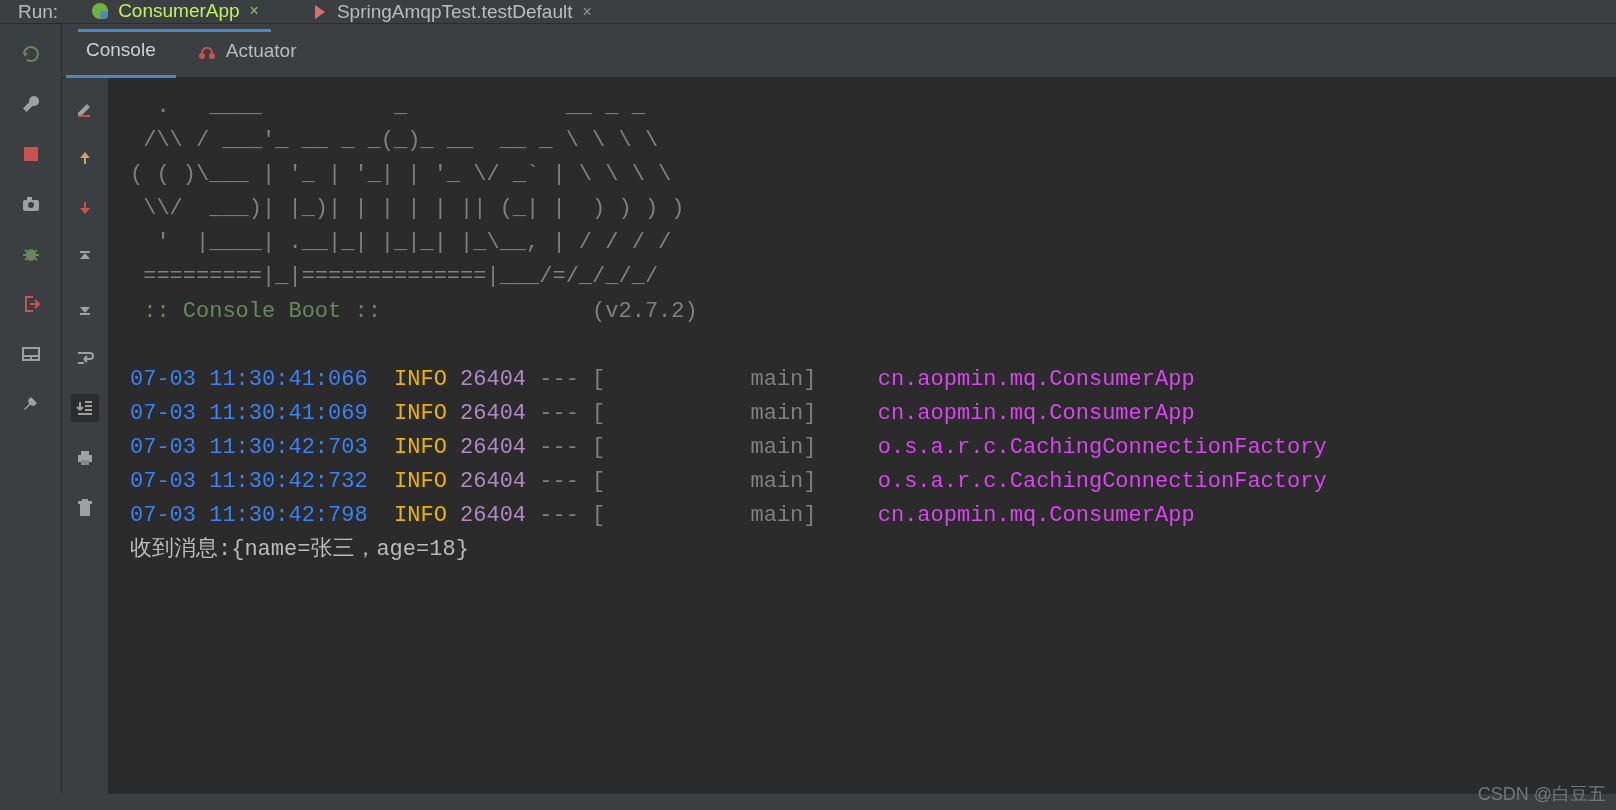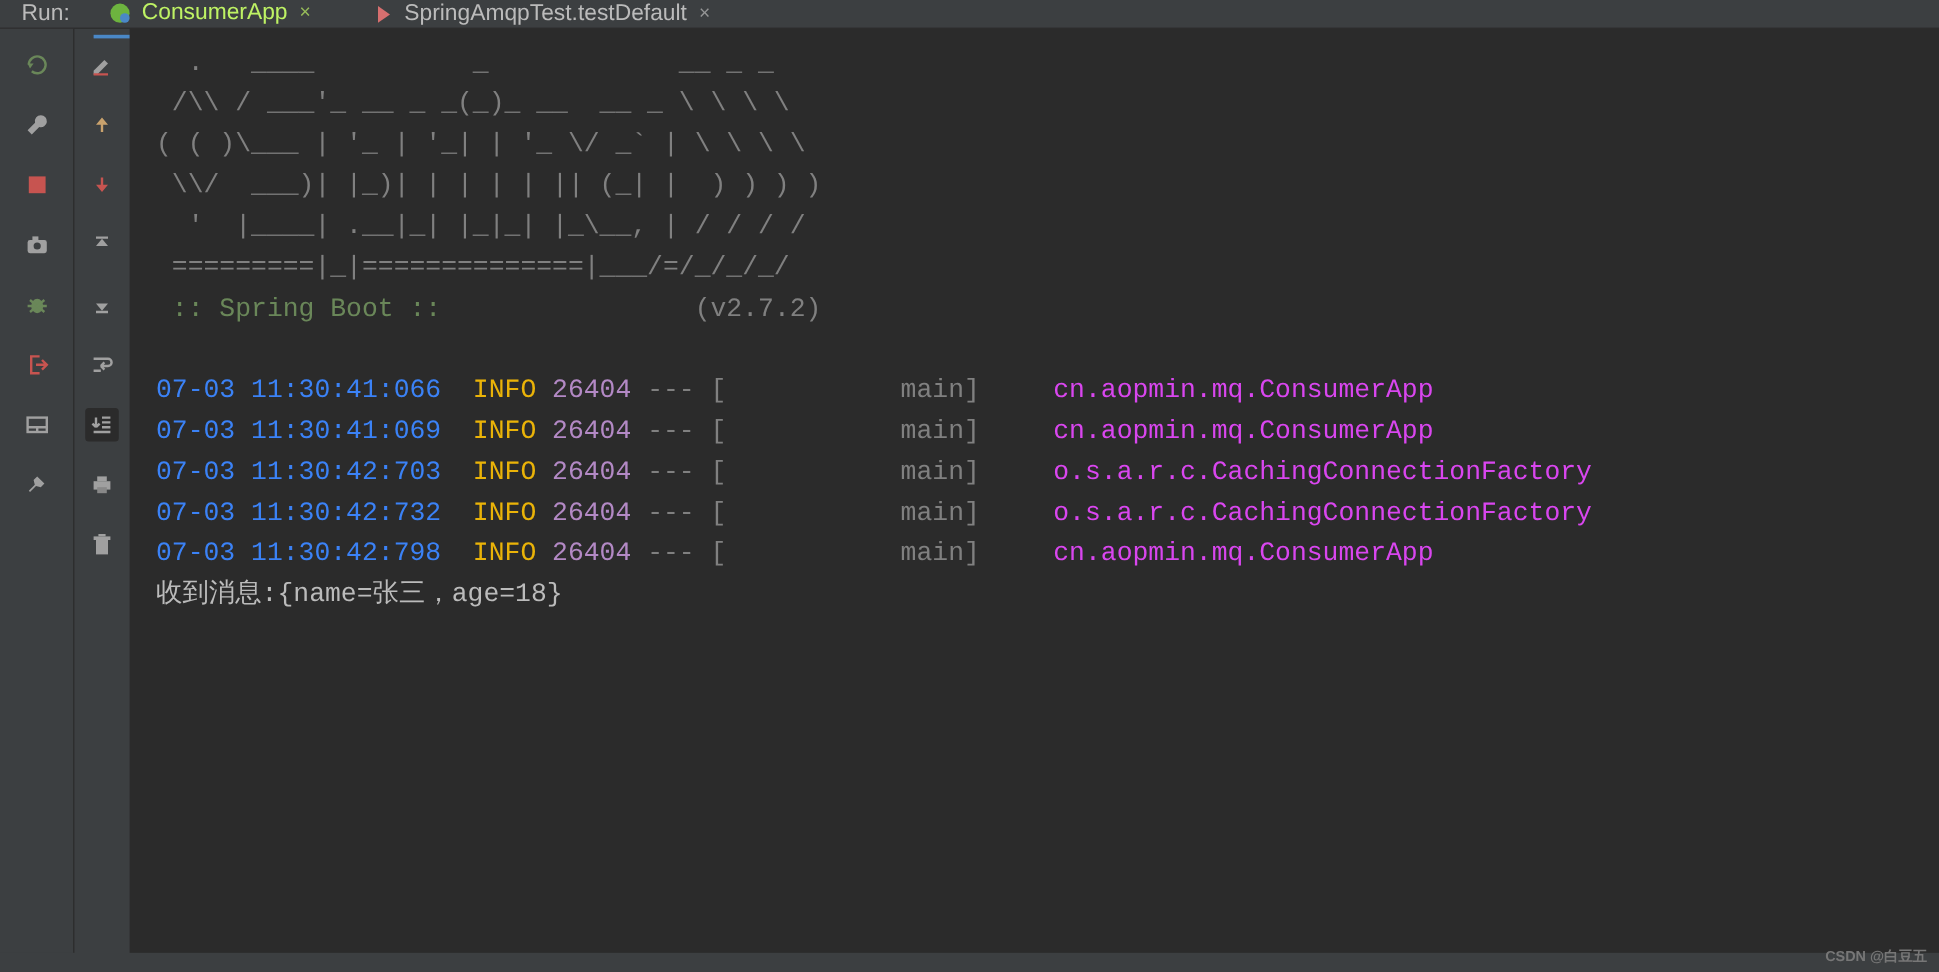--- a/index.html
+++ b/index.html
@@ -115,23 +115,22 @@
 .lvl { color:#eab308; }
 .pid { color:#b389c5;margin-top:48px; }
 .sep { color:#808080; }
 .thr { color:#808080;font-family:Liberation Mono, monospace; }
 .cls { color:#d946ef;margin-left:48px; }
 .msg { color:#bbbbbb;font-family:Liberation Mono, monospace; }
 .watermark {
   position:absolute;
   right:10px;
   bottom:4px;
-  font-size:12px;
+  font-size:18px;
   color:#777;
-  font-weight:bold;
 }
 </style>
 </head>
 <body>
 
 <div class="run-bar">
   <div class="run-label">Run:</div>
 
   <div class="run-tab active">
     <span class="icon">
@@ -202,20 +201,35 @@
         </svg>
     </div>
     <div class="gutter-btn">
       <svg width="18" height="18" viewBox="0 0 18 18">
           <path d="M3 15L8 10l4 1 3-3-6-6-3 3 1 4-5 5z" fill="#a0a0a0"></path>
         </svg>
     </div>
   </div>
 
   <div class="content">
+    <div class="sub-tabs">
+      <div class="sub-tab active">
+        <span>Console</span>
+      </div>
+      <div class="sub-tab">
+        <span class="icon">
+          <svg width="22" height="22" viewBox="0 0 22 22">
+              <circle cx="6" cy="16" r="3" fill="#c75450"></circle>
+              <circle cx="16" cy="16" r="3" fill="#c75450"></circle>
+              <path d="M6 13C6 6 16 6 16 13" fill="none" stroke="#c75450" stroke-width="2"></path>
+            </svg>
+        </span>
+        <span>Actuator</span>
+      </div>
+    </div>
 
     <div class="console-wrap">
       <div class="console-gutter">
         <div class="cg-btn">
           <svg width="20" height="20" viewBox="0 0 20 20">
               <path d="M3 15l9-9 3 3-9 9H3v-3z" fill="#a0a0a0"></path>
               <line x1="3" y1="18" x2="15" y2="18" stroke="#c75450" stroke-width="2"></line>
             </svg>
         </div>
         <div class="cg-btn">
@@ -265,21 +279,21 @@
             </svg>
         </div>
       </div>
 
       <div class="console"><span class="banner">  .   ____          _            __ _ _</span>
 <span class="banner"> /\\ / ___'_ __ _ _(_)_ __  __ _ \ \ \ \</span>
 <span class="banner">( ( )\___ | '_ | '_| | '_ \/ _` | \ \ \ \</span>
 <span class="banner"> \\/  ___)| |_)| | | | | || (_| |  ) ) ) )</span>
 <span class="banner">  '  |____| .__|_| |_|_| |_\__, | / / / /</span>
 <span class="banner"> =========|_|==============|___/=/_/_/_/</span>
-<span class="springboot"> :: Spring Boot :: </span>               <span class="version">(v2.7.2)</span>
+<span class="springboot"> :: Console Boot :: </span>               <span class="version">(v2.7.2)</span>
 
 <span class="ts">07-03 11:30:41:066</span>  <span class="lvl">INFO</span> <span class="pid">26404</span> <span class="sep">--- [           </span><span class="thr">main</span><span class="sep">] </span><span class="cls">cn.aopmin.mq.ConsumerApp</span>
 <span class="ts">07-03 11:30:41:069</span>  <span class="lvl">INFO</span> <span class="pid">26404</span> <span class="sep">--- [           </span><span class="thr">main</span><span class="sep">] </span><span class="cls">cn.aopmin.mq.ConsumerApp</span>
 <span class="ts">07-03 11:30:42:703</span>  <span class="lvl">INFO</span> <span class="pid">26404</span> <span class="sep">--- [           </span><span class="thr">main</span><span class="sep">] </span><span class="cls">o.s.a.r.c.CachingConnectionFactory</span>
 <span class="ts">07-03 11:30:42:732</span>  <span class="lvl">INFO</span> <span class="pid">26404</span> <span class="sep">--- [           </span><span class="thr">main</span><span class="sep">] </span><span class="cls">o.s.a.r.c.CachingConnectionFactory</span>
 <span class="ts">07-03 11:30:42:798</span>  <span class="lvl">INFO</span> <span class="pid">26404</span> <span class="sep">--- [           </span><span class="thr">main</span><span class="sep">] </span><span class="cls">cn.aopmin.mq.ConsumerApp</span>
 <span class="msg">收到消息:{name=张三，age=18}</span></div>
     </div>
   </div>
 </div>

